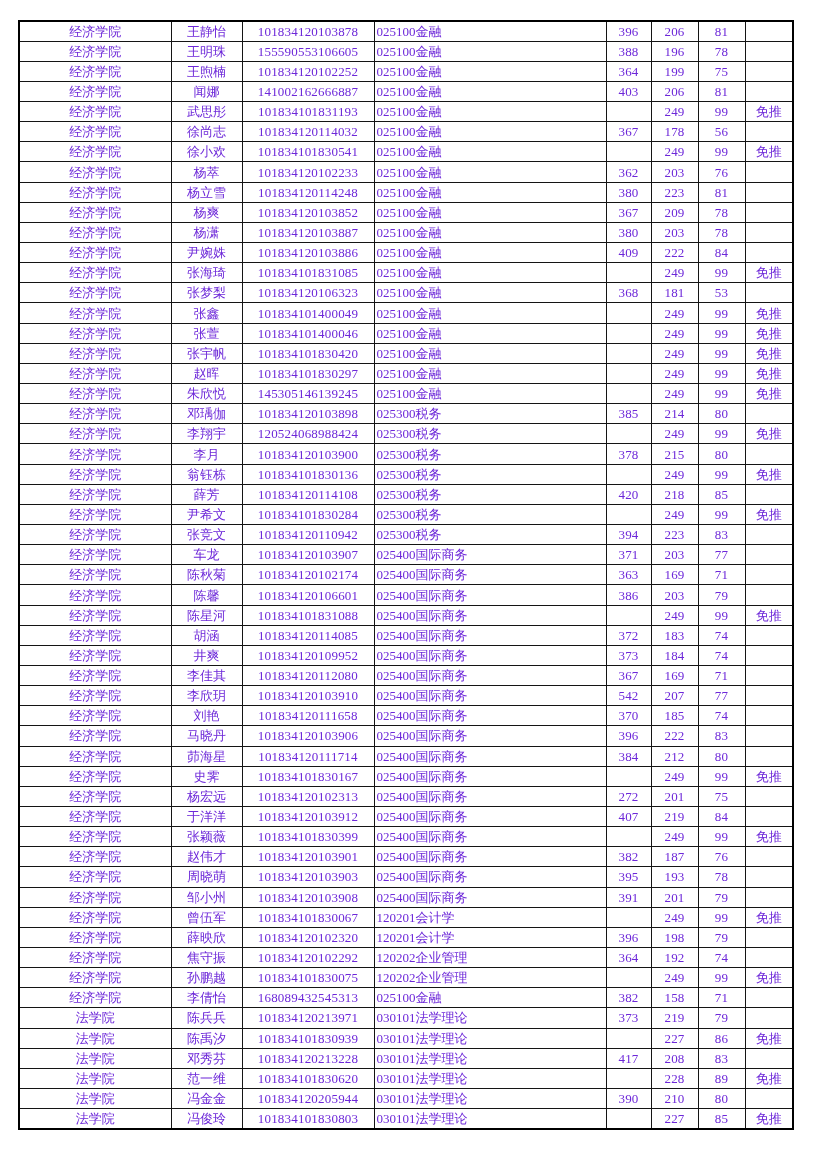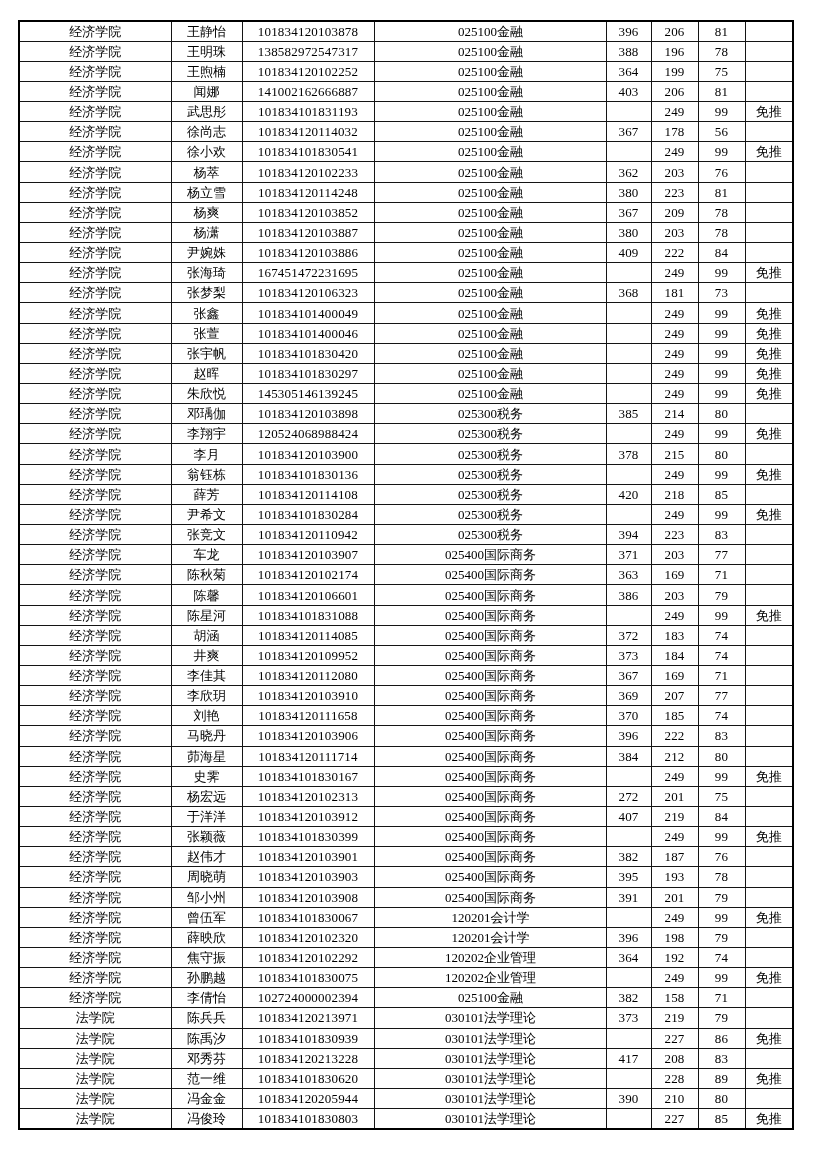--- a/index.html
+++ b/index.html
@@ -22,38 +22,38 @@
   }
   table.data-table {
     position: absolute;
     left: 18px;
     top: 20px;
     width: 774px;
     border-collapse: collapse;
     table-layout: fixed;
     font-family: "Liberation Serif", "DejaVu Serif", serif;
     font-size: 13px;
-    color: #000000;
+    color: #6d28d9;
     border: 2px solid #000000;
   }
   table.data-table tr {
     height: 20.15px;
   }
   table.data-table td {
     border: 1px solid #141414;
     padding: 0 1px;
     text-align: center;
     vertical-align: middle;
     white-space: nowrap;
     overflow: hidden;
     line-height: 1;
   }
   
   table.data-table td.c3 {
-    text-align: center;
+    text-align: left;
     padding-left: 2px;
     margin-top: 12px;
   }
   
   table.data-table td.c2,
   table.data-table td.c4,
   table.data-table td.c5,
   table.data-table td.c6 {
     font-family: "Liberation Serif", "DejaVu Serif", serif;
     letter-spacing: 0.2px;
@@ -81,21 +81,21 @@
           <td class="c2">101834120103878</td>
           <td class="c3">025100金融</td>
           <td class="c4">396</td>
           <td class="c5">206</td>
           <td class="c6">81</td>
           <td class="c7"></td>
         </tr>
         <tr>
           <td class="c0">经济学院</td>
           <td class="c1">王明珠</td>
-          <td class="c2">138582972547317</td>
+          <td class="c2">155590553106605</td>
           <td class="c3">025100金融</td>
           <td class="c4">388</td>
           <td class="c5">196</td>
           <td class="c6">78</td>
           <td class="c7"></td>
         </tr>
         <tr>
           <td class="c0">经济学院</td>
           <td class="c1">王煦楠</td>
           <td class="c2">101834120102252</td>
@@ -191,35 +191,35 @@
           <td class="c2">101834120103886</td>
           <td class="c3">025100金融</td>
           <td class="c4">409</td>
           <td class="c5">222</td>
           <td class="c6">84</td>
           <td class="c7"></td>
         </tr>
         <tr>
           <td class="c0">经济学院</td>
           <td class="c1">张海琦</td>
-          <td class="c2">167451472231695</td>
+          <td class="c2">101834101831085</td>
           <td class="c3">025100金融</td>
           <td class="c4"></td>
           <td class="c5">249</td>
           <td class="c6">99</td>
           <td class="c7">免推</td>
         </tr>
         <tr>
           <td class="c0">经济学院</td>
           <td class="c1">张梦梨</td>
           <td class="c2">101834120106323</td>
           <td class="c3">025100金融</td>
           <td class="c4">368</td>
           <td class="c5">181</td>
-          <td class="c6">73</td>
+          <td class="c6">53</td>
           <td class="c7"></td>
         </tr>
         <tr>
           <td class="c0">经济学院</td>
           <td class="c1">张鑫</td>
           <td class="c2">101834101400049</td>
           <td class="c3">025100金融</td>
           <td class="c4"></td>
           <td class="c5">249</td>
           <td class="c6">99</td>
@@ -403,21 +403,21 @@
           <td class="c4">367</td>
           <td class="c5">169</td>
           <td class="c6">71</td>
           <td class="c7"></td>
         </tr>
         <tr>
           <td class="c0">经济学院</td>
           <td class="c1">李欣玥</td>
           <td class="c2">101834120103910</td>
           <td class="c3">025400国际商务</td>
-          <td class="c4">369</td>
+          <td class="c4">542</td>
           <td class="c5">207</td>
           <td class="c6">77</td>
           <td class="c7"></td>
         </tr>
         <tr>
           <td class="c0">经济学院</td>
           <td class="c1">刘艳</td>
           <td class="c2">101834120111658</td>
           <td class="c3">025400国际商务</td>
           <td class="c4">370</td>
@@ -551,21 +551,21 @@
           <td class="c2">101834101830075</td>
           <td class="c3">120202企业管理</td>
           <td class="c4"></td>
           <td class="c5">249</td>
           <td class="c6">99</td>
           <td class="c7">免推</td>
         </tr>
         <tr>
           <td class="c0">经济学院</td>
           <td class="c1">李倩怡</td>
-          <td class="c2">102724000002394</td>
+          <td class="c2">168089432545313</td>
           <td class="c3">025100金融</td>
           <td class="c4">382</td>
           <td class="c5">158</td>
           <td class="c6">71</td>
           <td class="c7"></td>
         </tr>
         <tr>
           <td class="c0">法学院</td>
           <td class="c1">陈兵兵</td>
           <td class="c2">101834120213971</td>

